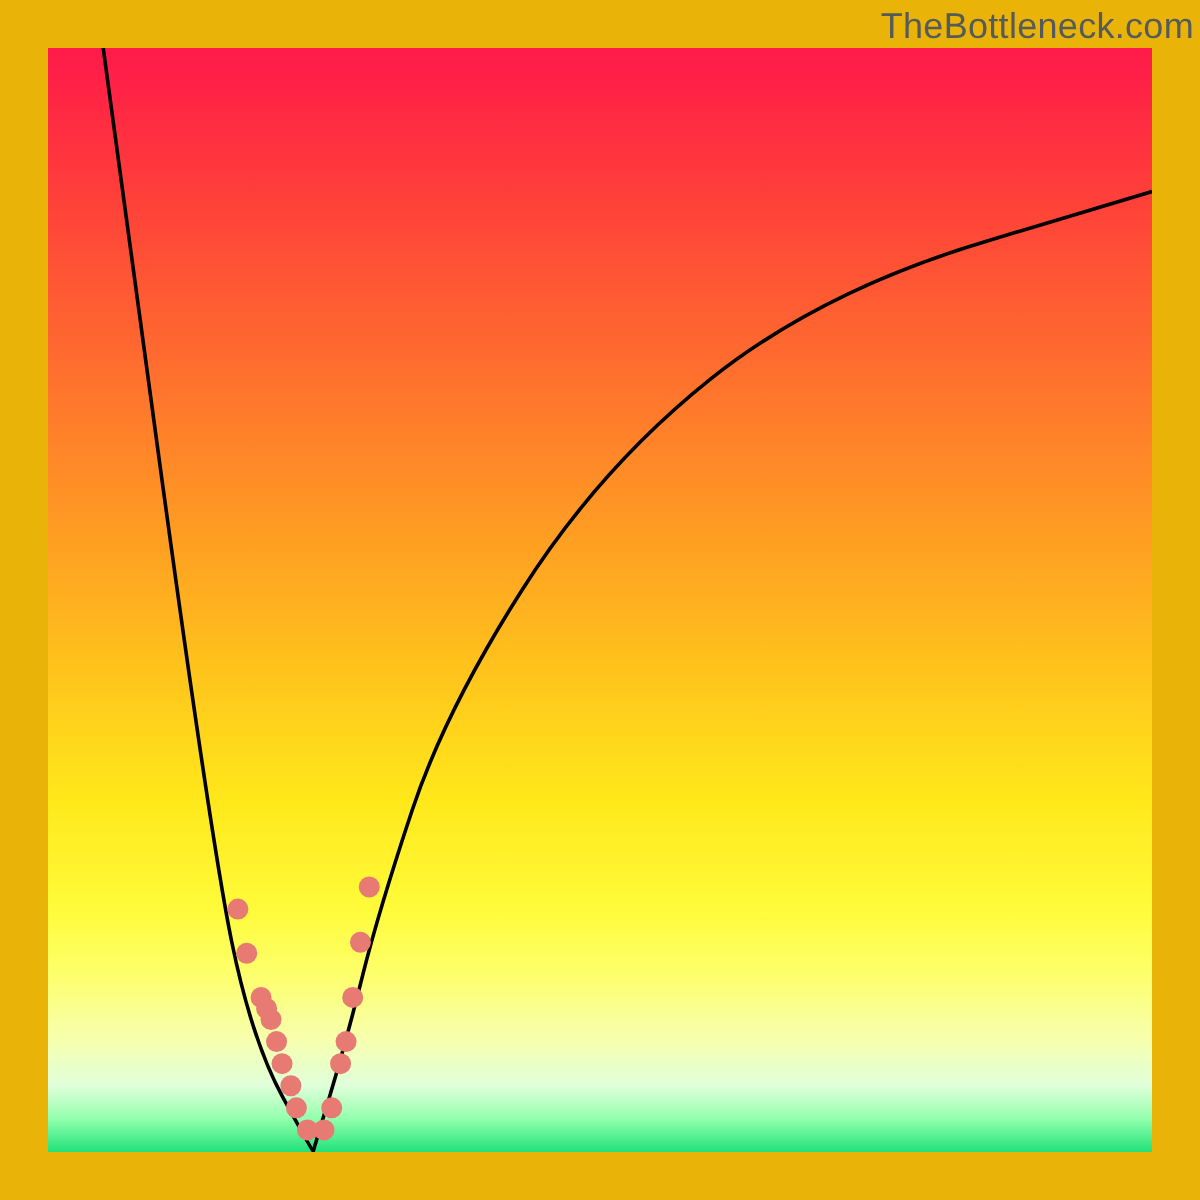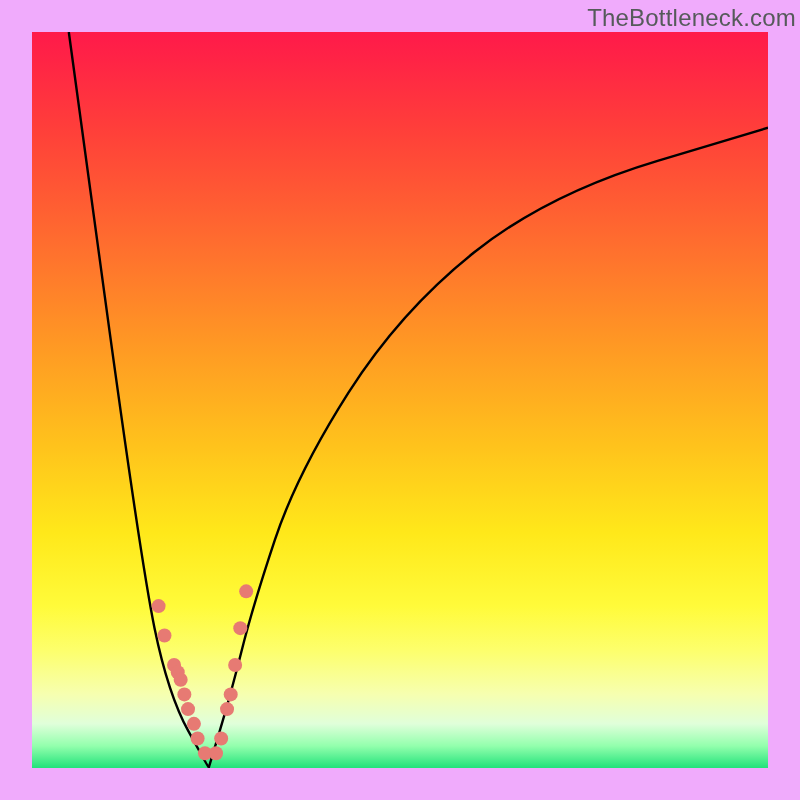--- a/index.html
+++ b/index.html
@@ -10,21 +10,21 @@
     overflow: hidden;
     background: #000;
     font-family: Arial, Helvetica, sans-serif;
   }
   .frame {
     position: absolute;
     top: 0;
     left: 0;
     width: 800px;
     height: 800px;
-    background: #f0abfc;
+    background: #eab308;
   }
   .plot-area {
     position: absolute;
     top: 32px;
     left: 32px;
     width: 736px;
     height: 736px;
     overflow: visible;
   }
   .gradient {

